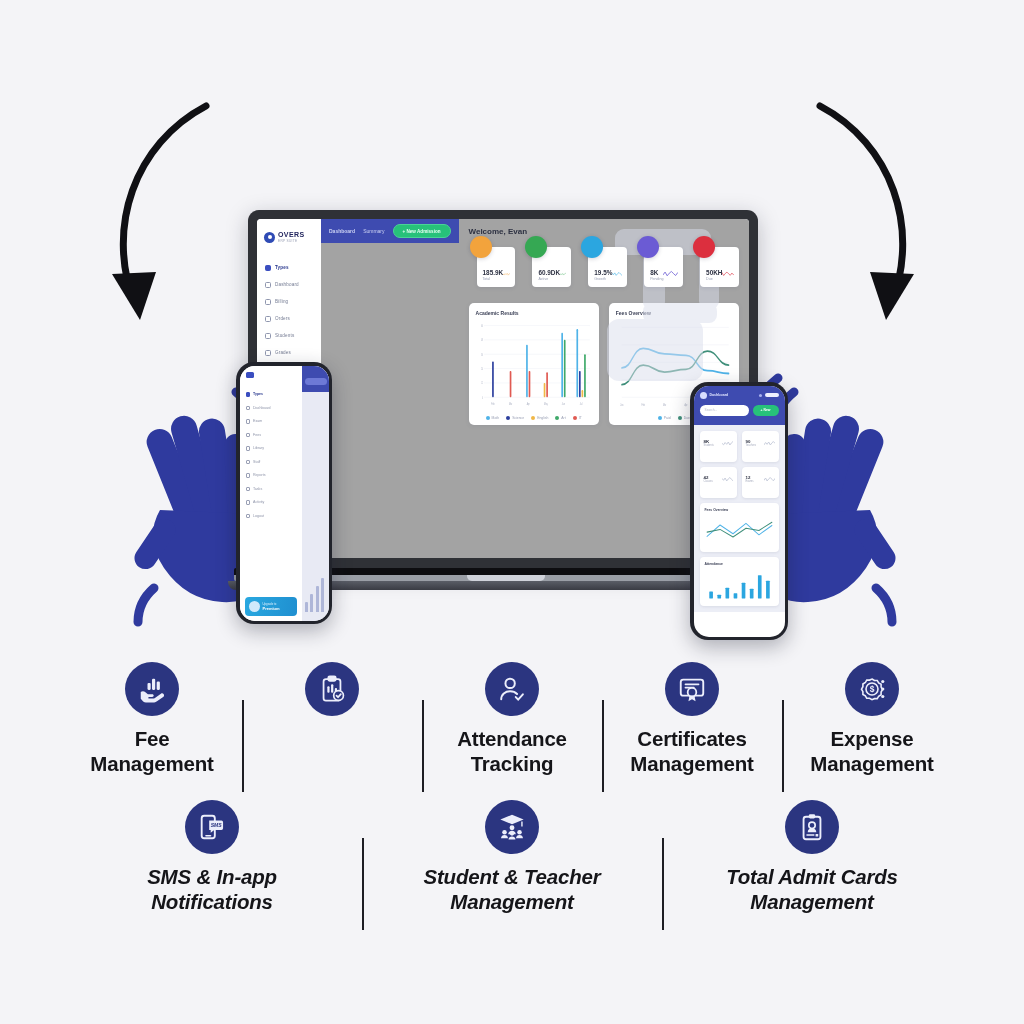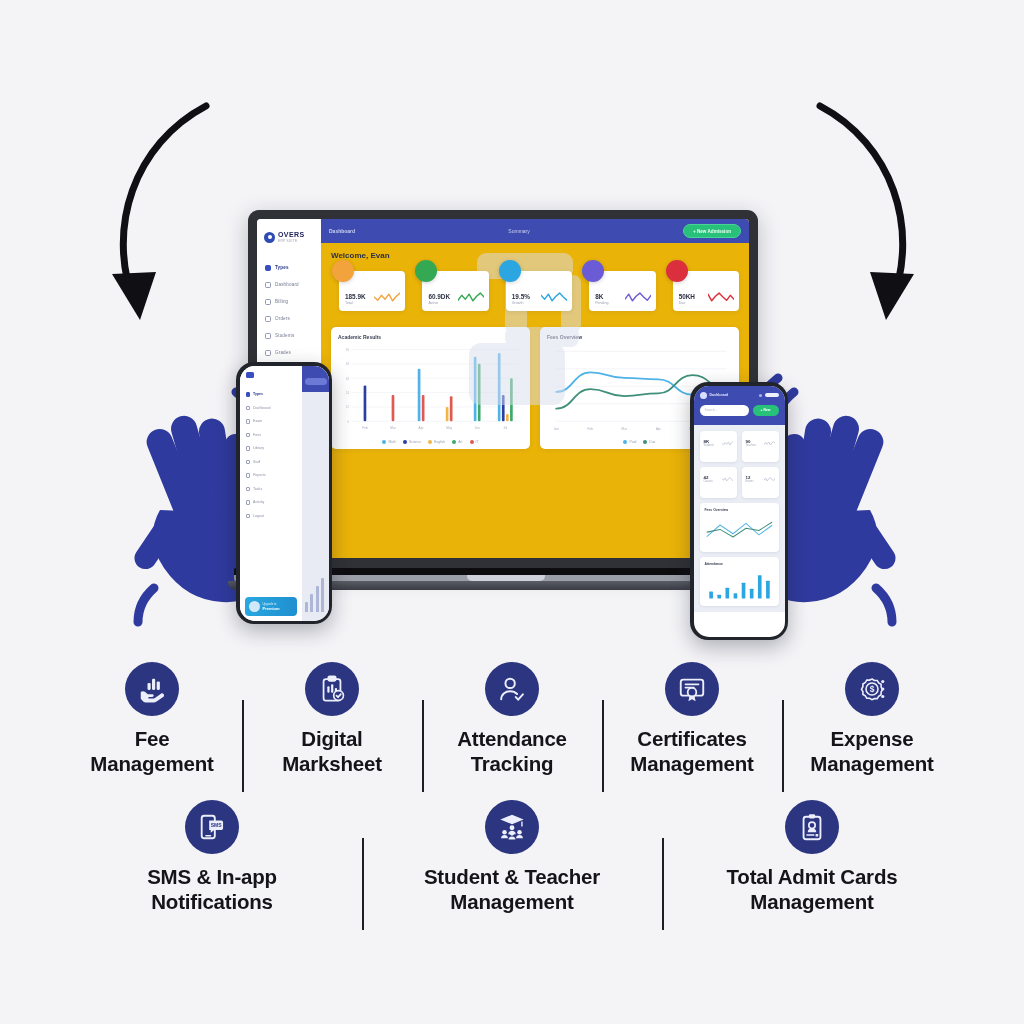--- a/index.html
+++ b/index.html
@@ -82,21 +82,21 @@
     border: 1px solid #8f96ae; border-radius: 1.5px;
   }
   .lp-nav-item.active .lp-nav-ico { background: #3b4ec0; border-color: #3b4ec0; }
   .lp-nav-lbl {
     font-size: 4.6px; color: #767d94; white-space: nowrap;
     letter-spacing: .15px;
   }
   .lp-nav-item.active .lp-nav-lbl { color: #2b3a8f; font-weight: 700; }
 
   
-  .lp-main { flex: 1; display: flex; flex-direction: column; background: #eab308; min-width: 0; }
+  .lp-main { flex: 1; display: flex; flex-direction: row; background: #a3a3a3; min-width: 0; }
   .lp-topbar {
     height: 24px; background: #3e4bb0; display: flex; align-items: center;
     padding: 0 8px; gap: 8px; flex: 0 0 24px;
   }
   .lp-top-left  { font-size: 5px; color: #ccd2f3; font-weight: 600; }
   .lp-top-mid   { font-size: 5px; color: #ccd2f3; margin: 0 auto; }
   .lp-top-btn {
     background: #27c17a; color: #eafff4; font-size: 4.6px; font-weight: 700;
     padding: 3.5px 9px; border-radius: 20px; white-space: nowrap;
     border: 1px solid #4ad396;
@@ -220,21 +220,21 @@
     background: #fff; border-radius: 4px; margin-top: 5px; padding: 5px;
     box-shadow: 0 1px 3px rgba(40,50,90,.1);
   }
   .pr-panel-t { font-size: 3.4px; font-weight: 700; color: #3a3f55; margin-bottom: 3px; }
   .pr-panel-plot { width: 100%; height: 32px; display: block; }
 
   
   .features { position: absolute; left: 0; top: 662px; width: 1024px; z-index: 8; }
   .feat-row { display: flex; justify-content: center; align-items: flex-start; }
   .feat-row.row1 { padding: 0 62px; }
-  .feat-row.row2 { margin-top: 24px; padding: 0 62px; }
+  .feat-row.row2 { margin-top: 24px; padding: 0 62px; font-style: italic; }
   .feat {
     flex: 1; display: flex; flex-direction: column; align-items: center;
     padding: 0 6px; position: relative;
   }
   .feat + .feat::before {
     content: ""; position: absolute; left: 0; top: 38px;
     width: 2px; height: 92px; background: #1e1e24;
   }
   .feat-ico {
     width: 54px; height: 54px; border-radius: 50%;
@@ -707,22 +707,20 @@
               </g>
               <g fill="#eceefb">
                 <rect x="11" y="13" width="2.4" height="7" rx="1"></rect>
                 <rect x="15" y="11" width="2.4" height="9" rx="1"></rect>
                 <rect x="19" y="15" width="2.4" height="5" rx="1"></rect>
               </g>
               <circle cx="23" cy="23" r="5.2" fill="#2b3580" stroke="#eceefb" stroke-width="1.8"></circle>
               <path d="M20.8 23.1l1.6 1.7 3-3.3" stroke="#eceefb" stroke-width="1.9" fill="none" stroke-linecap="round" stroke-linejoin="round"></path>
             </svg>
           </span>
-          <span class="feat-lbl" style="white-space: pre-line;">Digital
-Marksheet</span>
         </div>
         <div class="feat">
           <span class="feat-ico">
             <svg viewBox="0 0 32 32" width="30" height="30">
               <g fill="none" stroke="#eceefb" stroke-width="2.1" stroke-linecap="round">
                 <circle cx="14" cy="10" r="5"></circle>
                 <path d="M4.5 27c0-5.4 4.3-8.6 9.5-8.6 3 0 5.6 1 7.4 2.9"></path>
                 <path d="M20 24.6l2.6 2.7 5-5.6"></path>
               </g>
             </svg>

